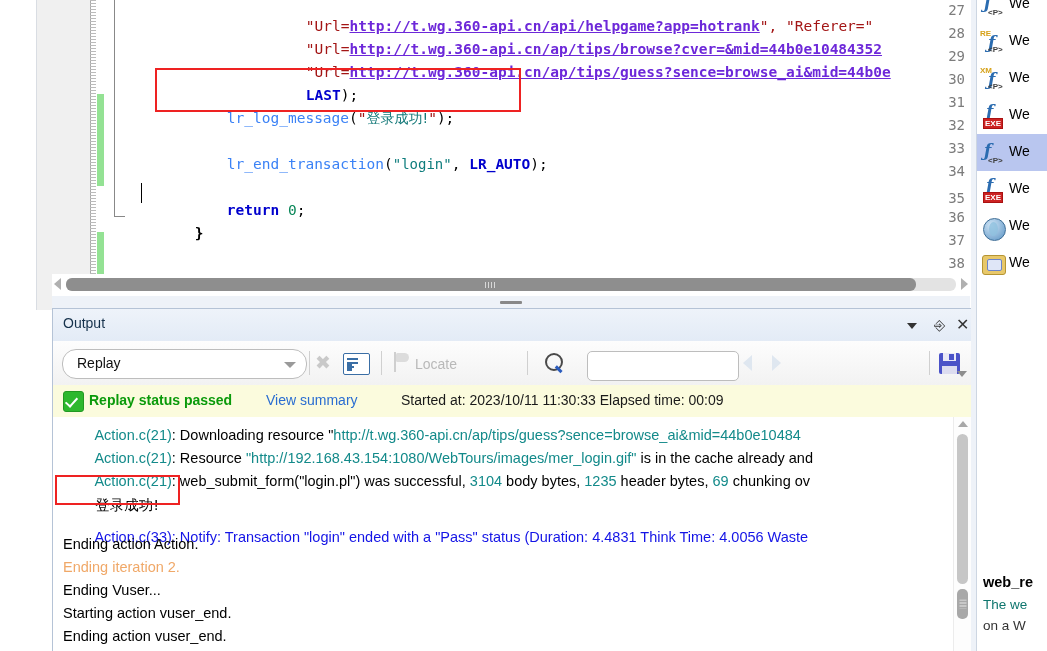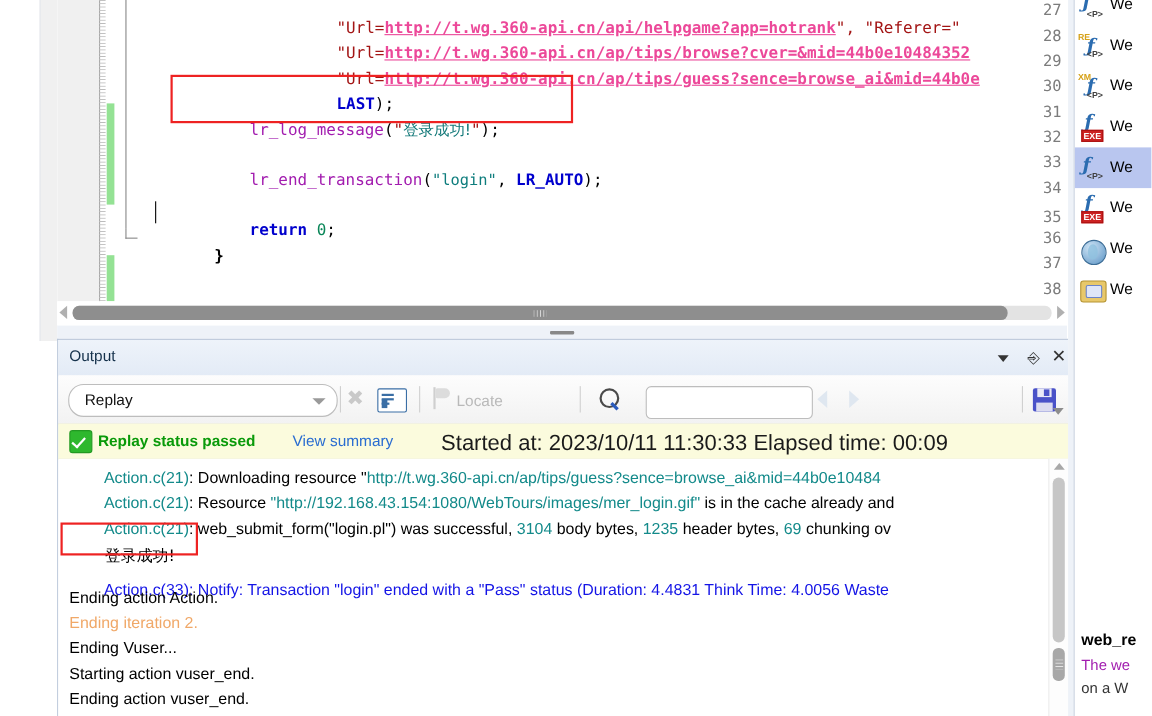--- a/index.html
+++ b/index.html
@@ -19,22 +19,22 @@
            font-family:"DejaVu Sans Mono","Liberation Mono",monospace;font-size:14px;color:#7c7c7c;}
   .ed-dots{position:absolute;left:38px;top:0;width:6px;height:274px;
            background-image:linear-gradient(to bottom,#bbb 1px,transparent 1px);
            background-size:1px 3px;background-position:2px 0;}
   .ed-change{position:absolute;left:45px;width:7px;background:#94e294;}
   .ed-code{position:absolute;left:78px;top:0;width:840px;height:274px;
            font-family:"DejaVu Sans Mono","Liberation Mono",monospace;font-size:14.5px;
            white-space:pre;letter-spacing:0px;}
   .cl{position:absolute;left:0;white-space:pre;}
   .s-str{color:#a31515;}
-  .s-url{color:#ec4899;text-decoration:underline;font-weight:bold;}
-  .s-fn{color:#a21caf;}
+  .s-url{color:#6d28d9;text-decoration:underline;font-weight:bold;}
+  .s-fn{color:#3b82f6;}
   .s-kw{color:#0000cd;font-weight:bold;}
   .s-cjk{color:#127878;font-family:"DejaVu Sans","Liberation Sans",sans-serif;font-size:14px;}
   .s-num{color:#098658;}
   .s-pl{color:#000000;}
   .caret{position:absolute;width:1px;background:#000;}
   .redbox{position:absolute;border:2px solid #ee2222;box-sizing:border-box;pointer-events:none;}
   .foldline{position:absolute;border-left:1px solid #888;}
   .foldcorner{position:absolute;border-left:1px solid #888;border-bottom:1px solid #888;}
 
   
@@ -108,21 +108,21 @@
 
   
   .statusbar{position:absolute;left:0;top:76px;width:918px;height:32px;background:#fbfbdd;
              border-bottom:1px solid #ddddb8;}
   .st-check{position:absolute;left:10px;top:6px;width:19px;height:19px;background:#2eb82e;border-radius:3px;
             border:1px solid #229922;}
   .st-check:after{content:"";position:absolute;left:4px;top:3px;width:5px;height:10px;
             border:solid #fff;border-width:0 2.5px 2.5px 0;transform:rotate(42deg);}
   .st-passed{position:absolute;left:36px;top:7px;font-size:14px;color:#0a9a0a;font-weight:bold;}
   .st-summary{position:absolute;left:213px;top:7px;font-size:14px;color:#2a6dd1;cursor:pointer;}
-  .st-started{position:absolute;left:348px;top:7px;font-size:20px;color:#1a1a1a;}
+  .st-started{position:absolute;left:348px;top:7px;font-size:14px;color:#1a1a1a;}
 
   
   .logbody{position:absolute;left:0;top:108px;width:918px;height:235px;background:#ffffff;overflow:hidden;}
   .logline{position:absolute;left:10px;white-space:pre;font-size:14.5px;
            font-family:"Liberation Sans","DejaVu Sans",sans-serif;}
   .lg-black{color:#000;}
   .lg-teal{color:#138a8a;}
   .lg-blue{color:#1414e6;}
   .lg-orange{color:#f0a868;}
   .lg-cjk{color:#000;font-family:"DejaVu Sans","Liberation Sans",sans-serif;}
@@ -152,21 +152,21 @@
   .globe{position:absolute;left:3px;top:4px;width:21px;height:21px;border-radius:50%;
          background:radial-gradient(circle at 35% 30%,#cfe4f5,#5a93c4);border:1px solid #3d6d96;}
   .globe:after{content:"";position:absolute;left:5px;top:3px;width:9px;height:14px;background:#8fc0df;
          border-radius:50%;opacity:.8;}
   .msgicon{position:absolute;left:2px;top:4px;width:22px;height:18px;background:#e8c86a;
            border:1px solid #b59433;border-radius:3px;}
   .msgicon:after{content:"";position:absolute;left:4px;top:3px;width:13px;height:10px;
            border:1.5px solid #6c84c9;border-radius:2px;background:#dfe6f7;}
   .rp-doc{position:absolute;left:6px;top:566px;width:70px;height:85px;}
   .rp-doc-title{position:absolute;left:6px;top:8px;font-size:14.5px;font-weight:bold;color:#000;white-space:nowrap;}
-  .rp-doc-l1{position:absolute;left:6px;top:31px;font-size:13.5px;color:#a21caf;white-space:nowrap;}
+  .rp-doc-l1{position:absolute;left:6px;top:31px;font-size:13.5px;color:#0f766e;white-space:nowrap;}
   .rp-doc-l2{position:absolute;left:6px;top:52px;font-size:13.5px;color:#333;white-space:nowrap;}
 </style>
 </head>
 <body>
 
 <div id="root">
 
   <div class="gutter-white"></div>
   <div class="gutter-grey"></div>
 

